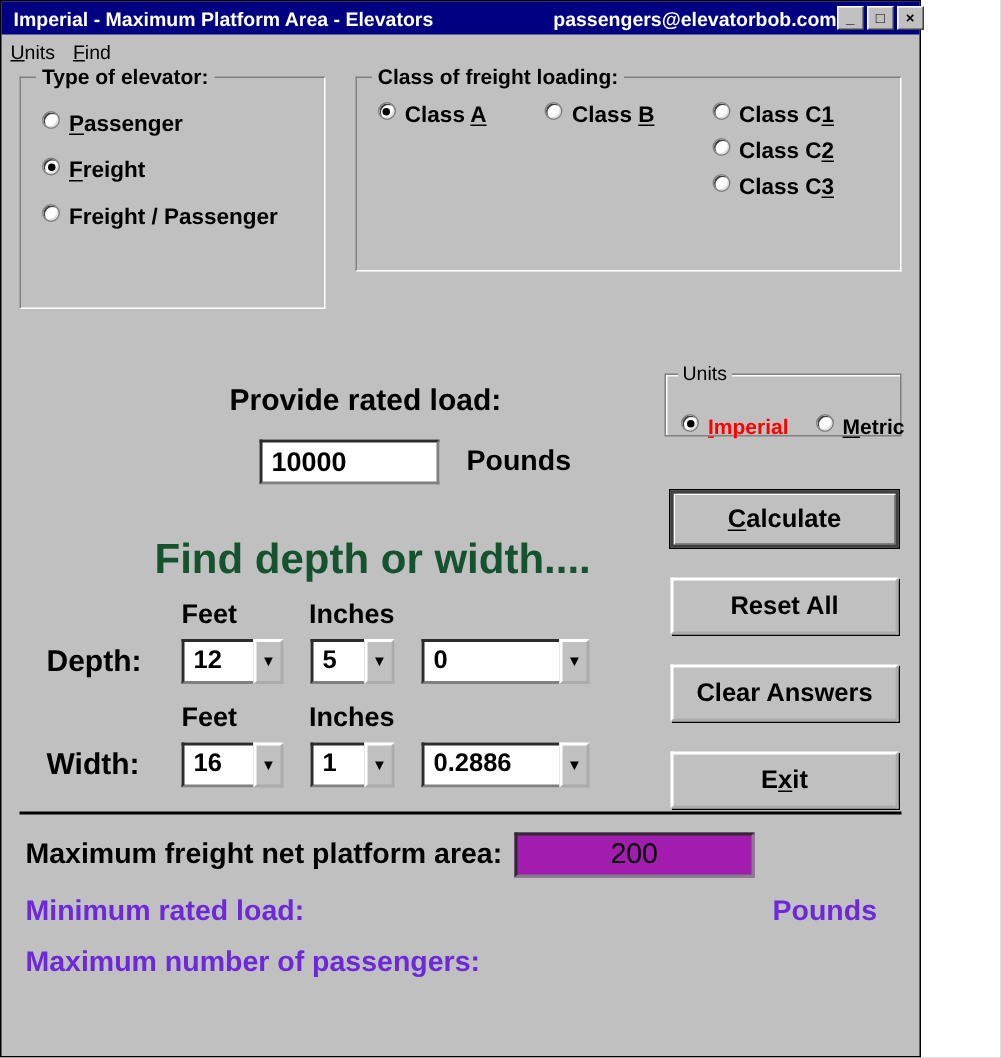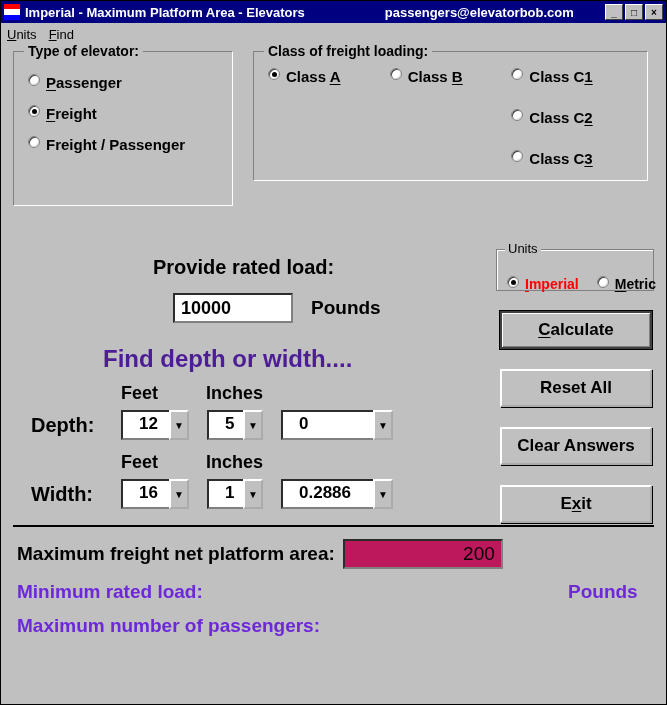--- a/index.html
+++ b/index.html
@@ -3,21 +3,21 @@
 <meta charset="utf-8">
 <style>
   * { box-sizing: border-box; }
   body {
     margin: 0;
     font-family: Arial, sans-serif;
     font-size: 13px;
     background: #fff;
   }
   .window {
-    width: 667px;
+    width: 614px;
     height: 705px;
     border: 1px solid #000;
     background: #c0c0c0;
     position: relative;
   }
   .titlebar {
     height: 22px;
     background: #000080;
     color: #fff;
     display: flex;
@@ -102,21 +102,21 @@
     position: absolute;
     width: 5px; height: 5px;
     border-radius: 50%;
     background: #000;
     top: 2.5px; left: 2.5px;
   }
   .u { text-decoration: underline; text-underline-offset: 2px; }
   .class-grid {
     display: grid;
     grid-template-columns: 1fr 1fr 1fr;
-    row-gap: 24px;
+    row-gap: 7px;
   }
   .mid-section {
     margin-top: 50px;
     position: relative;
   }
   .provide-label {
     font-size: 20px;
     font-weight: bold;
     text-align: left;
     margin-left: 140px;
@@ -161,24 +161,24 @@
     display: flex;
     align-items: center;
     gap: 18px;
     padding: 10px 8px 0 10px;
     font-weight: bold;
     font-size: 14px;
     margin-top: 16px;
   }
   .red { color: #f00; }
   .find-text {
-    color: #4c1d95;
-    font-size: 24px;
-    font-weight: bold;
-    margin: 22px 0 10px 90px;
+    color: #14532d;
+    font-size: 28px;
+    font-weight: bold;
+    margin: 34px 0 10px 90px;
   }
   .dim-section {
     margin-left: 18px;
   }
   .dim-headers {
     display: flex;
     margin-left: 90px;
     gap: 48px;
     font-weight: bold;
     font-size: 18px;
@@ -197,40 +197,40 @@
   }
   .combo {
     display: flex;
     align-items: stretch;
     height: 30px;
   }
   .combo-input {
     background: #fff;
     border: 2px inset #808080;
     border-right: none;
-    padding: 2px 16px;
+    padding: 2px 6px;
     font-size: 17px;
     font-weight: bold;
   }
   .combo-btn {
     width: 20px;
     background: #c0c0c0;
     border: 2px outset #fff;
     display: flex;
     align-items: center;
     justify-content: center;
     font-size: 10px;
   }
   .w-feet .combo-input { width: 48px; }
   .w-in1 .combo-input { width: 36px; }
   .w-in2 .combo-input { width: 92px; }
   .right-buttons {
     position: absolute;
     right: 14px;
-    top: 310px;
+    top: 326px;
     display: flex;
     flex-direction: column;
     gap: 20px;
   }
   .win-button {
     width: 152px;
     height: 38px;
     background: #c0c0c0;
     border: 2px outset #fff;
     box-shadow: 1px 1px 0 #000;
@@ -251,27 +251,27 @@
   }
   .result-row {
     display: flex;
     align-items: center;
     gap: 8px;
     margin: 12px 4px;
     font-size: 19px;
     font-weight: bold;
   }
   .result-box {
-    background: #be185d;
+    background: #a21caf;
     border: 2px inset #808080;
     height: 30px;
     width: 160px;
     padding: 2px 6px;
     font-size: 19px;
-    text-align: right;
+    text-align: center;
   }
   .dimmed { color: #6d28d9; }
   .spacer-col { width: 82px; }
 </style>
 </head>
 <body>
 
 <div class="window">
   <div class="titlebar">
     <div class="titlebar-icon"></div>

